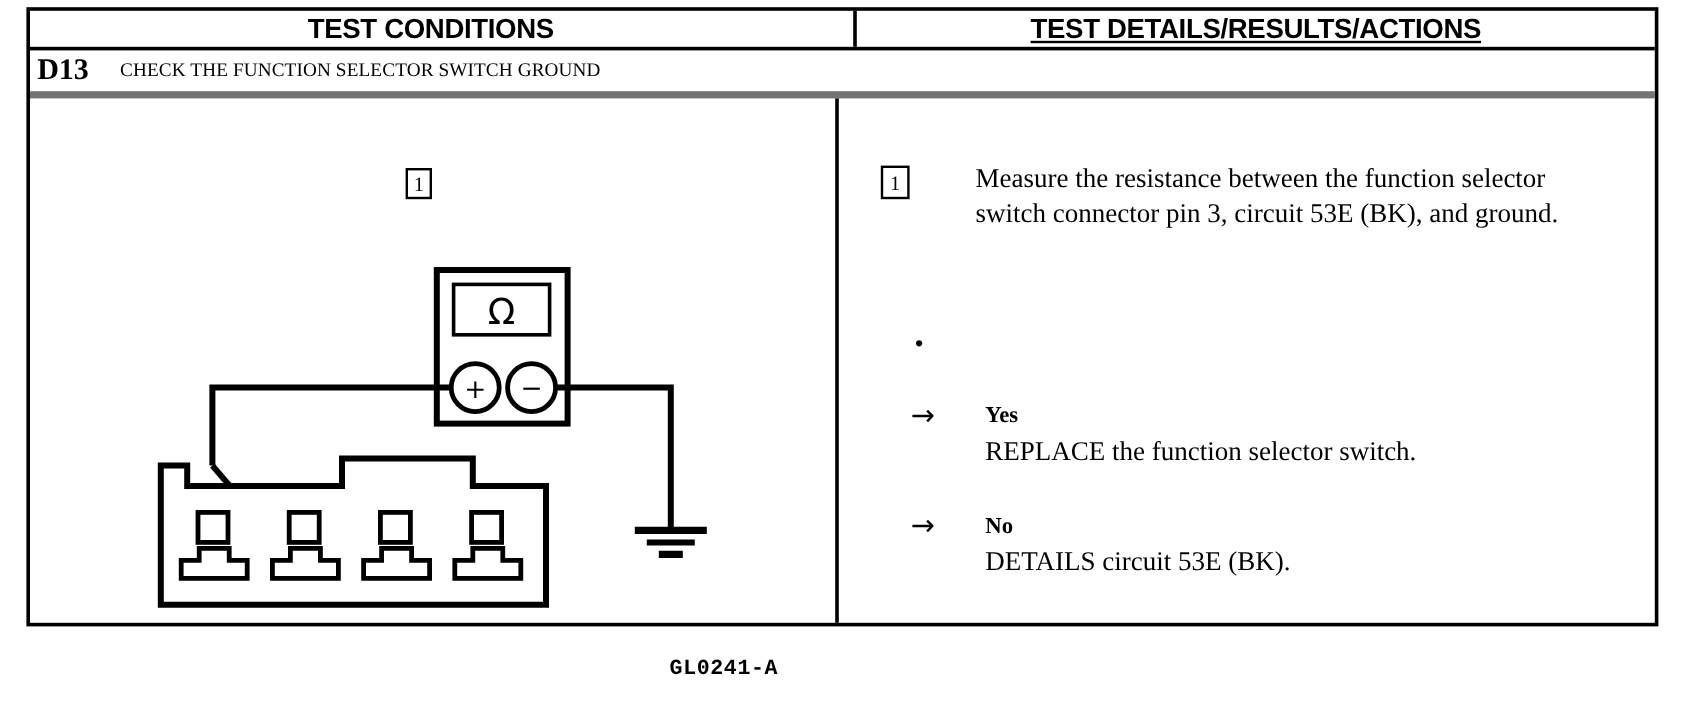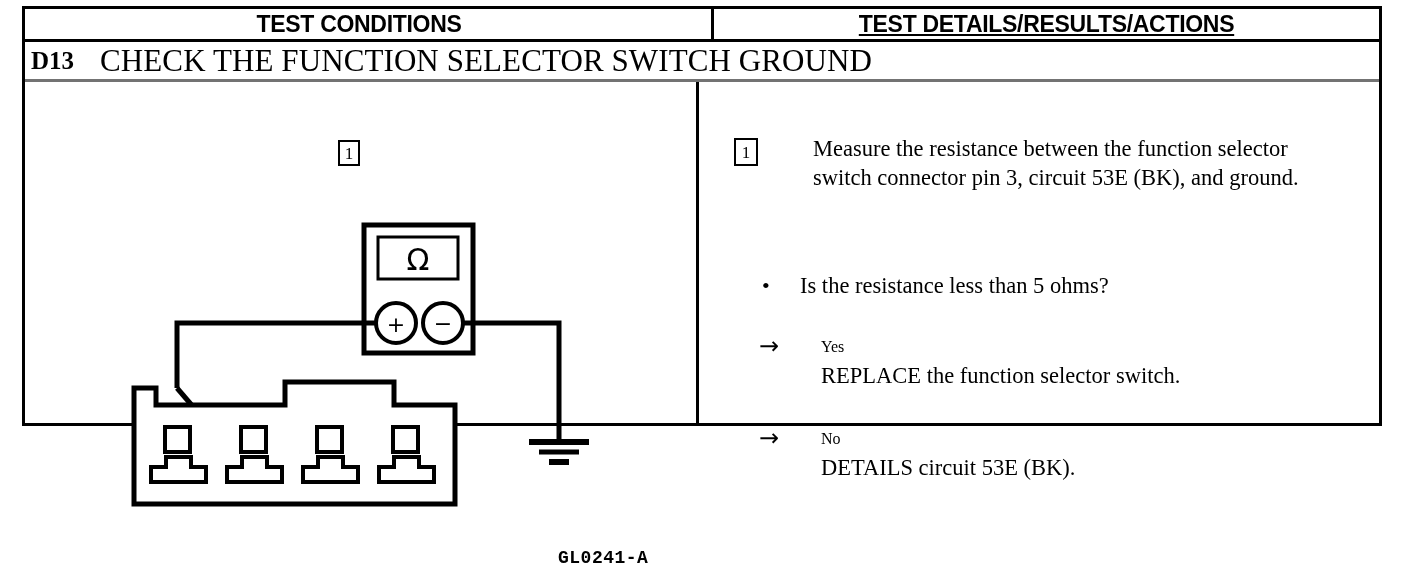--- a/index.html
+++ b/index.html
@@ -15,21 +15,21 @@
     color: #000000;
     overflow: hidden;
   }
 
   
   #pinpoint-table {
     position: absolute;
     left: 22px;
     top: 6px;
     width: 1360px;
-    height: 420px;
+    height: 516px;
     border: 3px solid #000;
     box-sizing: border-box;
   }
 
   
   .header-row {
     position: absolute;
     left: 0;
     top: 0;
     right: 0;
@@ -53,33 +53,33 @@
   #header-left  { left: 0;     width: 668px; }
   #header-right { left: 686px; right: 0; border-left: 3px solid #000; text-decoration: underline; }
 
   
   .step-row {
     position: absolute;
     left: 0;
     top: 33px;
     right: 0;
     height: 40px;
-    border-bottom: 3px solid #737373;
+    border-bottom: 6px solid #737373;
     box-sizing: border-box;
     display: flex;
     align-items: center;
     padding-left: 6px;
   }
   #step-code {
     font-weight: bold;
     font-size: 25px;
     margin-right: 26px;
   }
   #step-title {
-    font-size: 31px;
+    font-size: 16px;
     letter-spacing: 0.1px;
   }
 
   
   .body-row {
     position: absolute;
     left: 0;
     top: 73px;
     right: 0;
     bottom: 0;
@@ -181,22 +181,22 @@
 
   .answer-arrow {
     width: 62px;
     flex: none;
     font-size: 24px;
     line-height: 29px;
     font-family: "DejaVu Sans", sans-serif;
   }
   .answer-body { flex: 1; }
   .answer-label {
-    font-weight: normal;
-    font-size: 16px;
+    font-weight: bold;
+    font-size: 19px;
     line-height: 29px;
   }
   .answer-action {
     font-size: 22.5px;
     line-height: 29px;
   }
 </style>
 </head>
 <body>
 
@@ -266,21 +266,20 @@
 
     <div id="body-right">
 
       <div id="instruction-block">
         <div class="callout-box" id="instruction-callout">1</div>
         <div id="instruction-text">Measure the resistance between the function selector switch connector pin 3, circuit 53E (BK), and ground.</div>
       </div>
 
       <div id="question-block">
         <span id="question-bullet">•</span>
-        <span id="question-text">Is the resistance less than 5 ohms?</span>
       </div>
 
       <div class="answer-block" id="answer-yes">
         <span class="answer-arrow">→</span>
         <span class="answer-body">
           <span class="answer-label">Yes</span><br>
           <span class="answer-action">REPLACE the function selector switch.</span>
         </span>
       </div>
 

